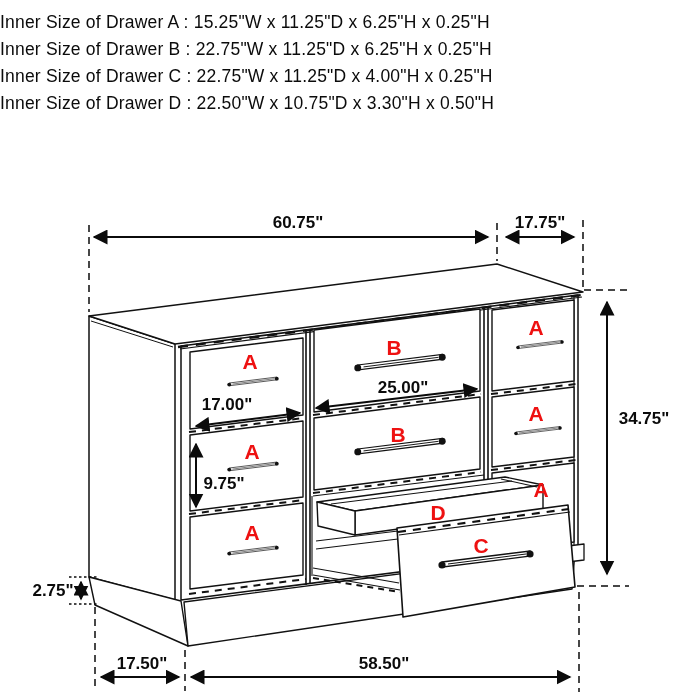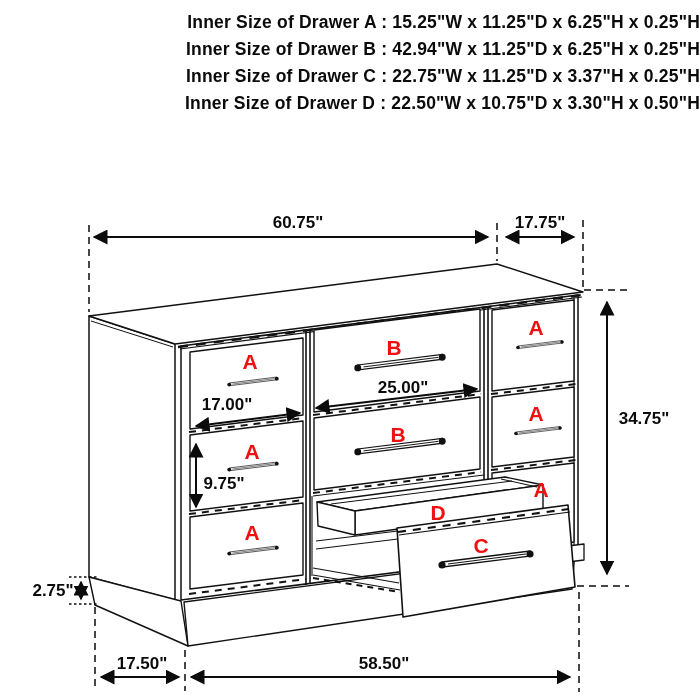--- a/index.html
+++ b/index.html
@@ -1,34 +1,34 @@
 <!DOCTYPE html>
 <html><head>
 <meta charset="utf-8">
 <style>
   html,body{margin:0;padding:0;background:#fff;}
   #stage{position:relative;width:700px;height:700px;background:#fff;overflow:hidden;
          font-family:"Liberation Sans",sans-serif;}
-  #title-block{position:absolute;top:9px;left:0;width:700px;text-align:right;
-               font-weight:bold;font-size:17.5px;line-height:27px;color:#0b0b0b;
+  #title-block{position:absolute;top:9px;left:0;width:700px;text-align:left;
+               font-weight:normal;font-size:17.5px;line-height:27px;color:#0b0b0b;
                letter-spacing:.2px;}
   #diagram-svg{position:absolute;top:0;left:0;}
   text{font-family:"Liberation Sans",sans-serif;}
   .dim-label{font-size:17px;font-weight:bold;fill:#0b0b0b;}
   .red-label{font-size:21px;font-weight:bold;}
 </style>
 </head>
 <body>
 
 <div id="stage" style="background: rgb(255, 255, 255);">
 
   <div id="title-block">
     <div>Inner Size of Drawer A : 15.25"W x 11.25"D x 6.25"H x 0.25"H</div>
-    <div>Inner Size of Drawer B : 42.94"W x 11.25"D x 6.25"H x 0.25"H</div>
-    <div>Inner Size of Drawer C : 22.75"W x 11.25"D x 3.37"H x 0.25"H</div>
+    <div>Inner Size of Drawer B : 22.75"W x 11.25"D x 6.25"H x 0.25"H</div>
+    <div>Inner Size of Drawer C : 22.75"W x 11.25"D x 4.00"H x 0.25"H</div>
     <div>Inner Size of Drawer  D : 22.50"W x 10.75"D x 3.30"H x 0.50"H</div>
   </div>
 
   <svg id="diagram-svg" width="700" height="700" viewBox="0 0 700 700">
     <defs>
       <marker id="ah" viewBox="0 0 10 10" refX="9" refY="5" markerWidth="7.5" markerHeight="7.5" orient="auto-start-reverse">
         <path d="M0,0 L10,5 L0,10 z" fill="#0b0b0b"></path>
       </marker>
       <g id="handle-sym">
         <polygon points="-44,0 44,-11 45,-6 -43,5" fill="#fff" stroke="#111" stroke-width="1.3"></polygon>

